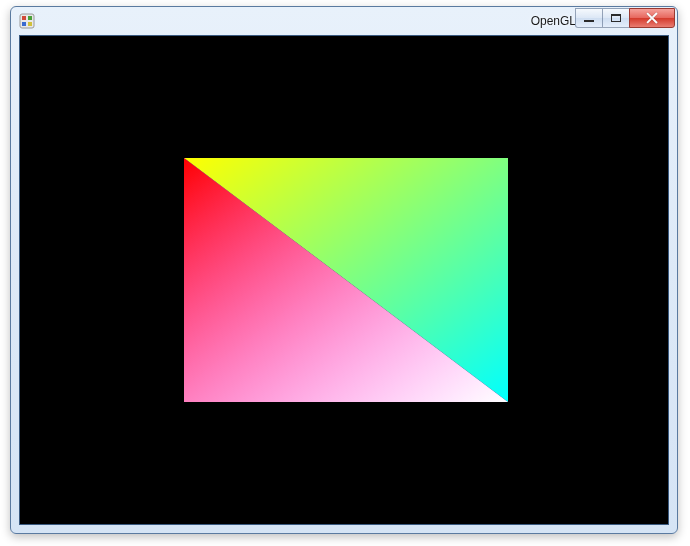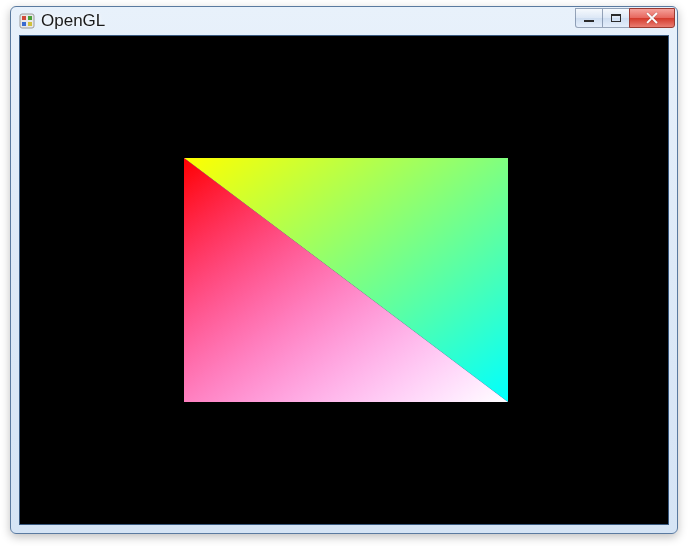--- a/index.html
+++ b/index.html
@@ -33,24 +33,25 @@
       padding: 0 2px 0 8px;
       position: relative;
     }
     .app-icon {
       width: 16px;
       height: 16px;
       margin-right: 6px;
       display: inline-block;
     }
     .title-text {
-      font-size: 17px;
+      font-size: 12px;
       color: #1a1a1a;
       flex: 1;
       text-shadow: 0 0 4px #fff;
+      text-align: right;
     }
     .caption-buttons {
       display: flex;
       height: 20px;
       margin-top: -7px;
     }
     .caption-btn {
       width: 28px;
       height: 20px;
       border: 1px solid rgba(90,110,140,0.6);

